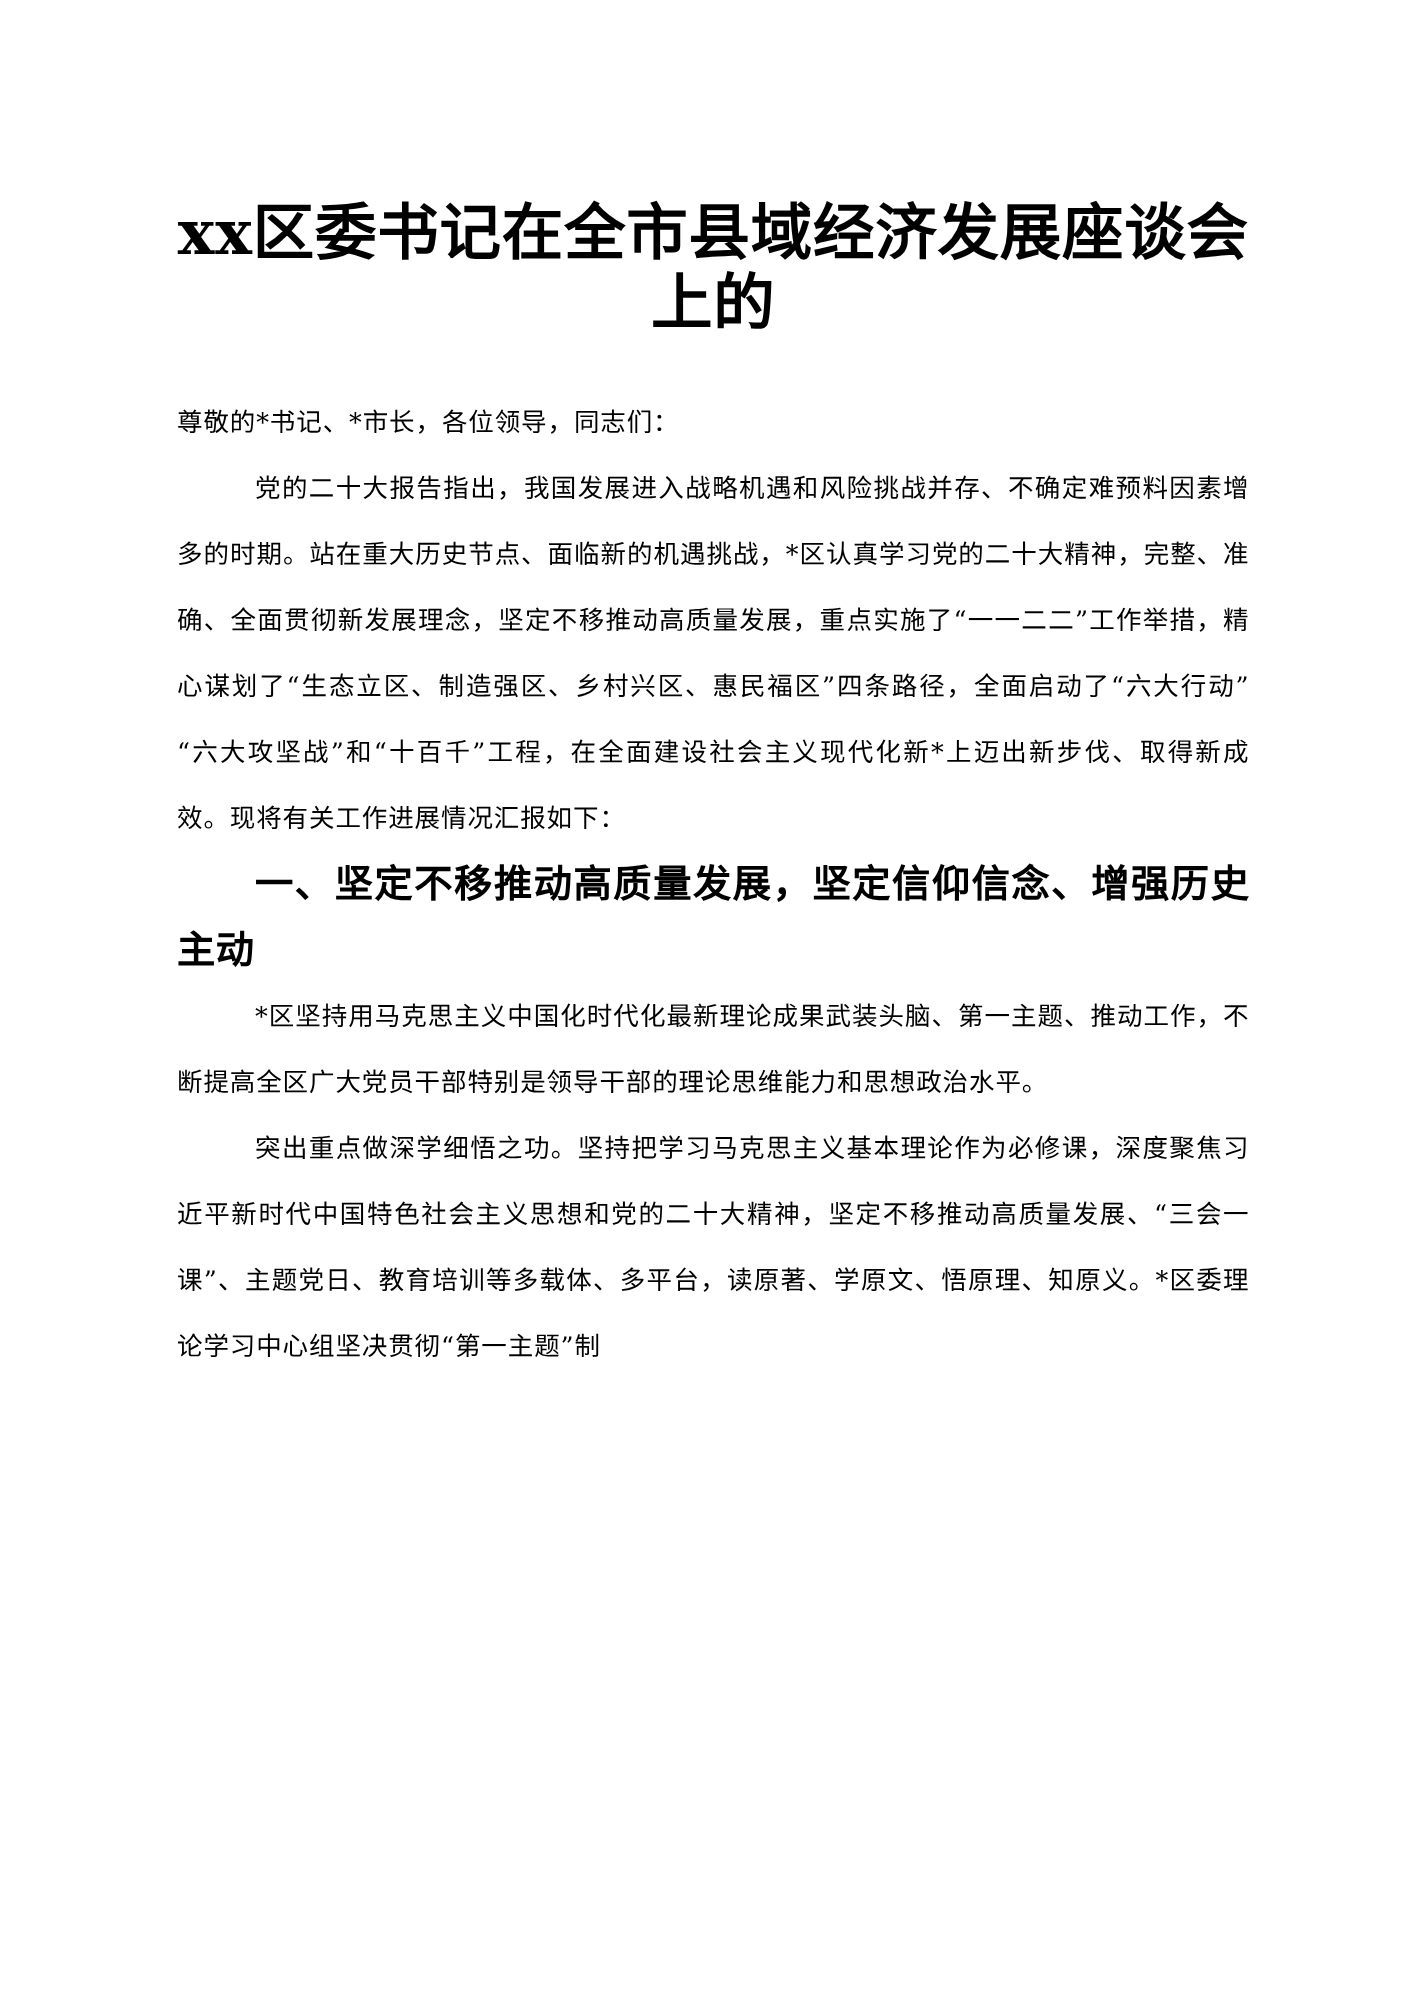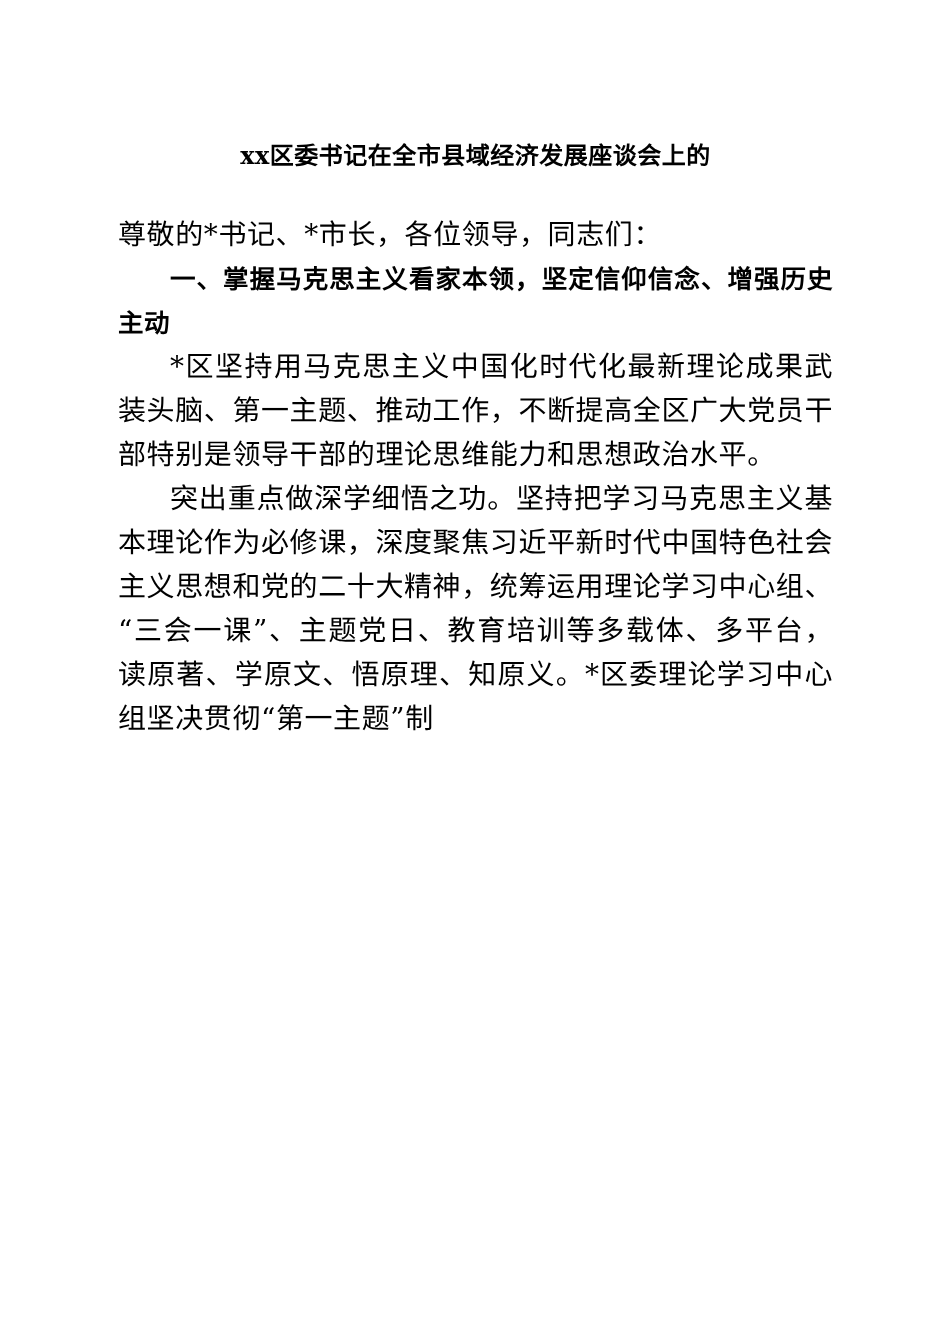--- a/index.html
+++ b/index.html
@@ -28,37 +28,37 @@
   }
 
   
   .doc-title {
     margin: 0;
     padding: 0;
     padding-top: 132px;
     text-align: center;
     font-family: "DejaVu Serif", "Liberation Serif", serif;
     font-weight: bold;
-    font-size: 24px;
+    font-size: 41px;
     line-height: 47px;
     color: #000000;
     letter-spacing: 0.5px;
     text-indent: 0;
   }
 
   .title-gap {
     height: 34px;
   }
 
   
   .para {
     margin: 0;
     padding: 0;
     font-family: "DejaVu Serif", "Liberation Serif", serif;
-    font-size: 28px;
+    font-size: 17px;
     line-height: 44px;
     color: #000000;
     text-align: justify;
     text-justify: inter-ideograph;
     text-indent: 0;
     letter-spacing: 0.6px;
     word-break: break-all;
     white-space: normal;
   }
 
@@ -89,21 +89,22 @@
   <div class="content">
 
     <h1 class="doc-title">
       <span>xx区委书记在全市县域经济发展座谈会上的</span><br>
     </h1>
 
     <div class="title-gap"></div>
 
     <p class="para">尊敬的*书记、*市长，各位领导，同志们：</p>
 
+    <p class="para indent">党的二十大报告指出，我国发展进入战略机遇和风险挑战并存、不确定难预料因素增多的时期。站在重大历史节点、面临新的机遇挑战，*区认真学习党的二十大精神，完整、准确、全面贯彻新发展理念，坚定不移推动高质量发展，重点实施了“一一二二”工作举措，精心谋划了“生态立区、制造强区、乡村兴区、惠民福区”四条路径，全面启动了“六大行动”“六大攻坚战”和“十百千”工程，在全面建设社会主义现代化新*上迈出新步伐、取得新成效。现将有关工作进展情况汇报如下：</p>
 
-    <p class="heading">一、掌握马克思主义看家本领，坚定信仰信念、增强历史主动</p>
+    <p class="heading">一、坚定不移推动高质量发展，坚定信仰信念、增强历史主动</p>
 
     <p class="para indent">*区坚持用马克思主义中国化时代化最新理论成果武装头脑、第一主题、推动工作，不断提高全区广大党员干部特别是领导干部的理论思维能力和思想政治水平。</p>
 
-    <p class="para indent">突出重点做深学细悟之功。坚持把学习马克思主义基本理论作为必修课，深度聚焦习近平新时代中国特色社会主义思想和党的二十大精神，统筹运用理论学习中心组、“三会一课”、主题党日、教育培训等多载体、多平台，读原著、学原文、悟原理、知原义。*区委理论学习中心组坚决贯彻“第一主题”制</p>
+    <p class="para indent">突出重点做深学细悟之功。坚持把学习马克思主义基本理论作为必修课，深度聚焦习近平新时代中国特色社会主义思想和党的二十大精神，坚定不移推动高质量发展、“三会一课”、主题党日、教育培训等多载体、多平台，读原著、学原文、悟原理、知原义。*区委理论学习中心组坚决贯彻“第一主题”制</p>
 
   </div>
 </div>
 
 </body></html>

